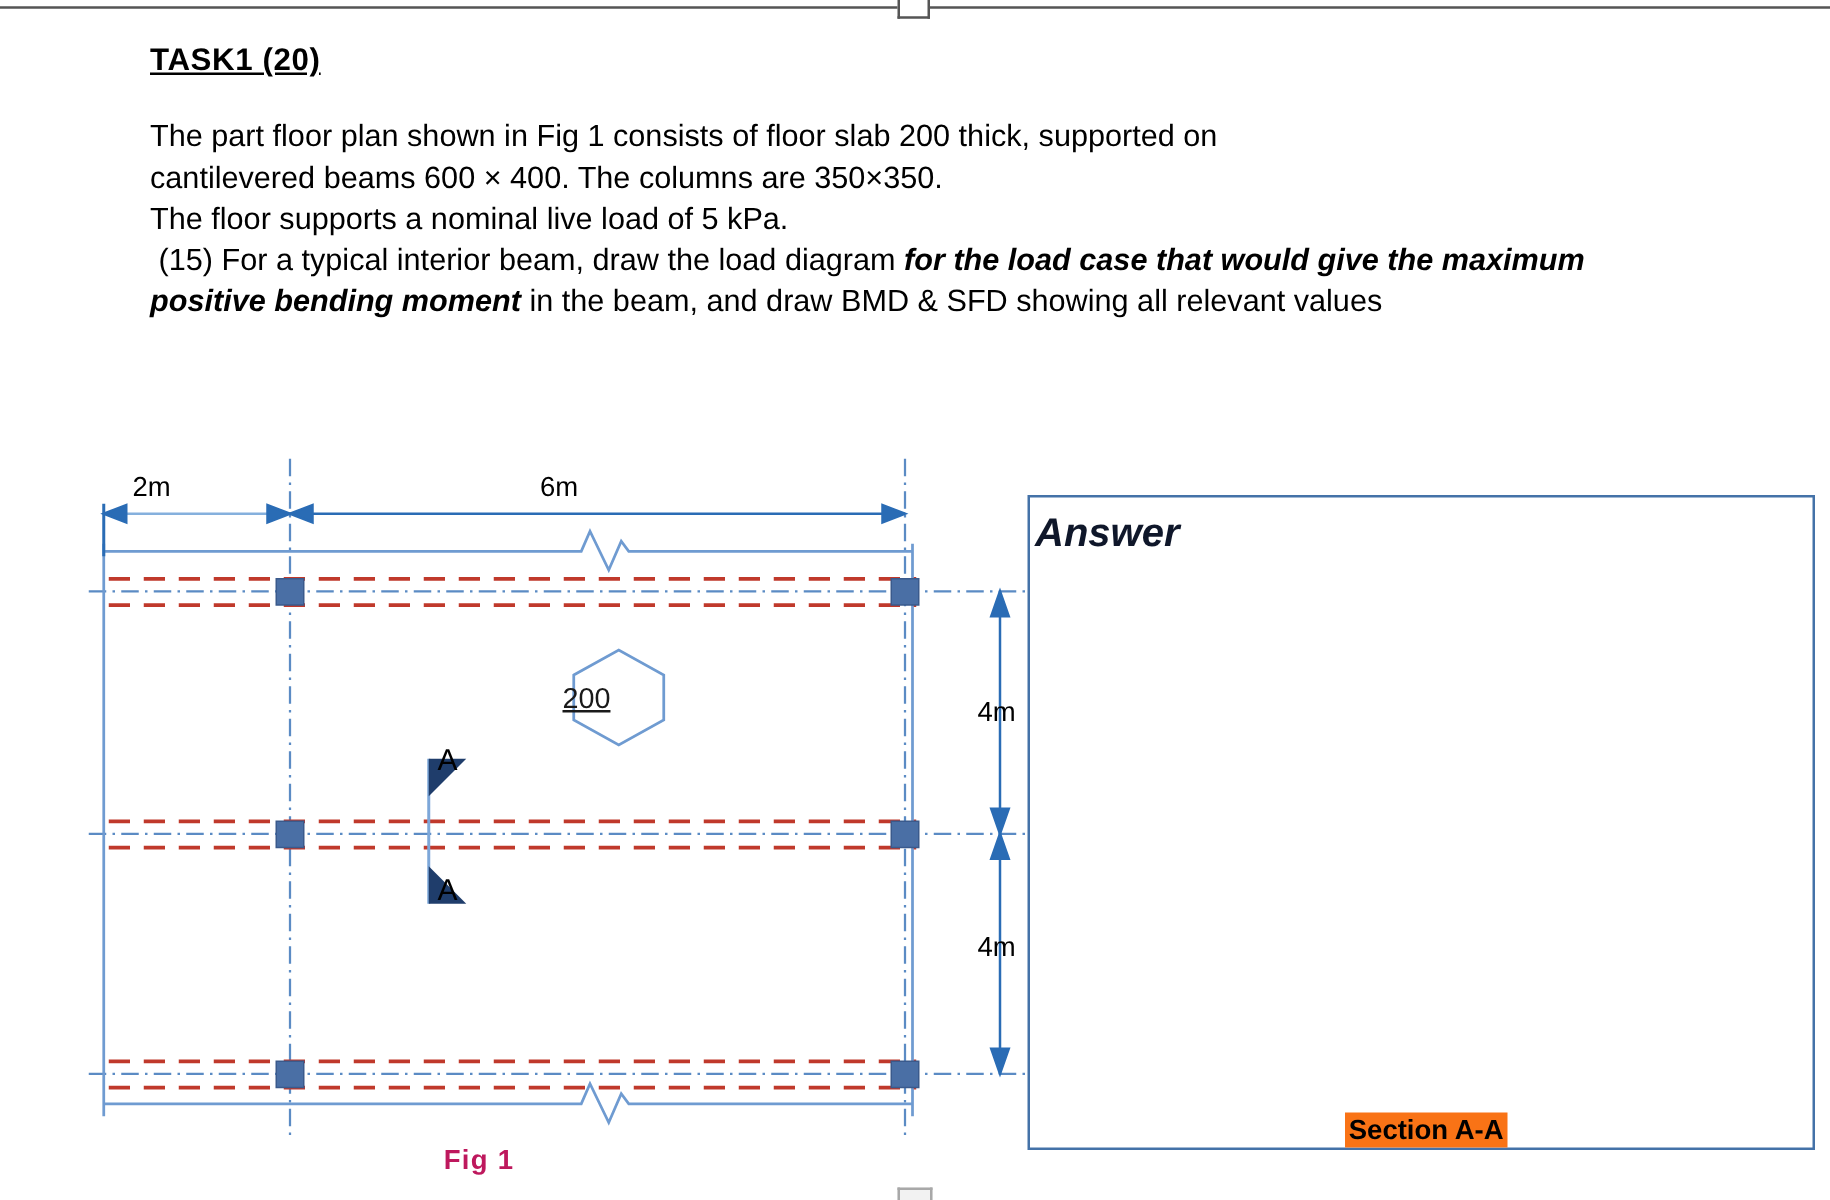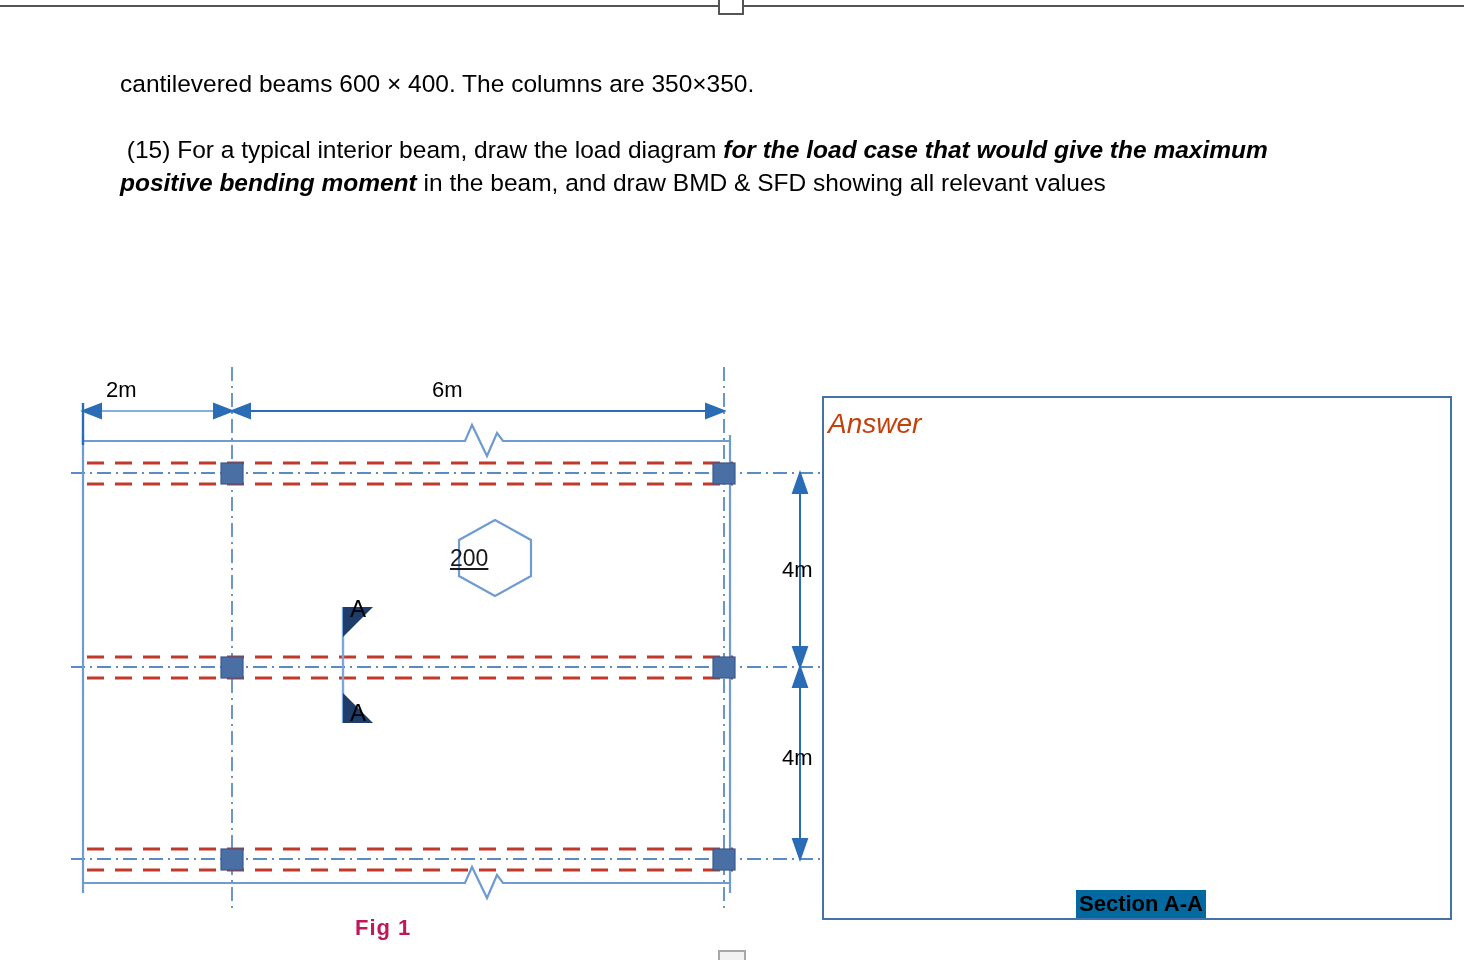--- a/index.html
+++ b/index.html
@@ -97,45 +97,47 @@
     position: absolute;
     left: 822px; top: 396px;
     width: 630px; height: 524px;
     border: 2px solid #4472a8;
     background: #ffffff;
     box-sizing: border-box;
   }
   #answer-label {
     position: absolute;
     left: 828px; top: 408px;
-    font-size: 28px;
+    font-size: 32px;
     font-style: italic;
-    color: #c2410c;
+    color: #0f172a;
+    font-weight: bold;
   }
   #section-aa {
     position: absolute;
     left: 1076px; top: 890px;
     font-size: 22px;
     font-weight: bold;
     color: #000000;
-    background: #0369a1;
+    background: #f97316;
     padding: 1px 3px;
     white-space: nowrap;
   }
 </style>
 </head>
 <body>
 
 <div class="page-edge-top"></div>
 <div class="page-notch-top"></div>
 <div class="page-notch-bottom"></div>
 
 <div class="doc-text">
-
-  <p class="para"><br><span>cantilevered beams 600 × 400. The columns are 350×350.</span><br><br></p>
+  <div class="task-title">TASK1 (20)</div>
+
+  <p class="para"><span>The part floor plan shown in Fig 1 consists of floor slab 200 thick, supported on</span><br><span>cantilevered beams 600 × 400. The columns are 350×350.</span><br><span>The floor supports a nominal live load of 5 kPa.</span><br></p>
 
   <p class="para spaced"><span> (15) For a typical interior beam, draw the load diagram </span><span class="emph">for the load case that would give the maximum positive bending moment</span><span> in the beam, and draw BMD &amp; SFD showing all relevant values</span></p>
 </div>
 
 <div id="plan">
   <svg width="820" height="584" viewBox="0 0 820 584" xmlns="http://www.w3.org/2000/svg">
 
     <g stroke="#5b8bc4" stroke-width="1.8" stroke-dasharray="14 5 2 5" fill="none">
       <line x1="207" y1="4" x2="207" y2="548"></line>
     </g>

